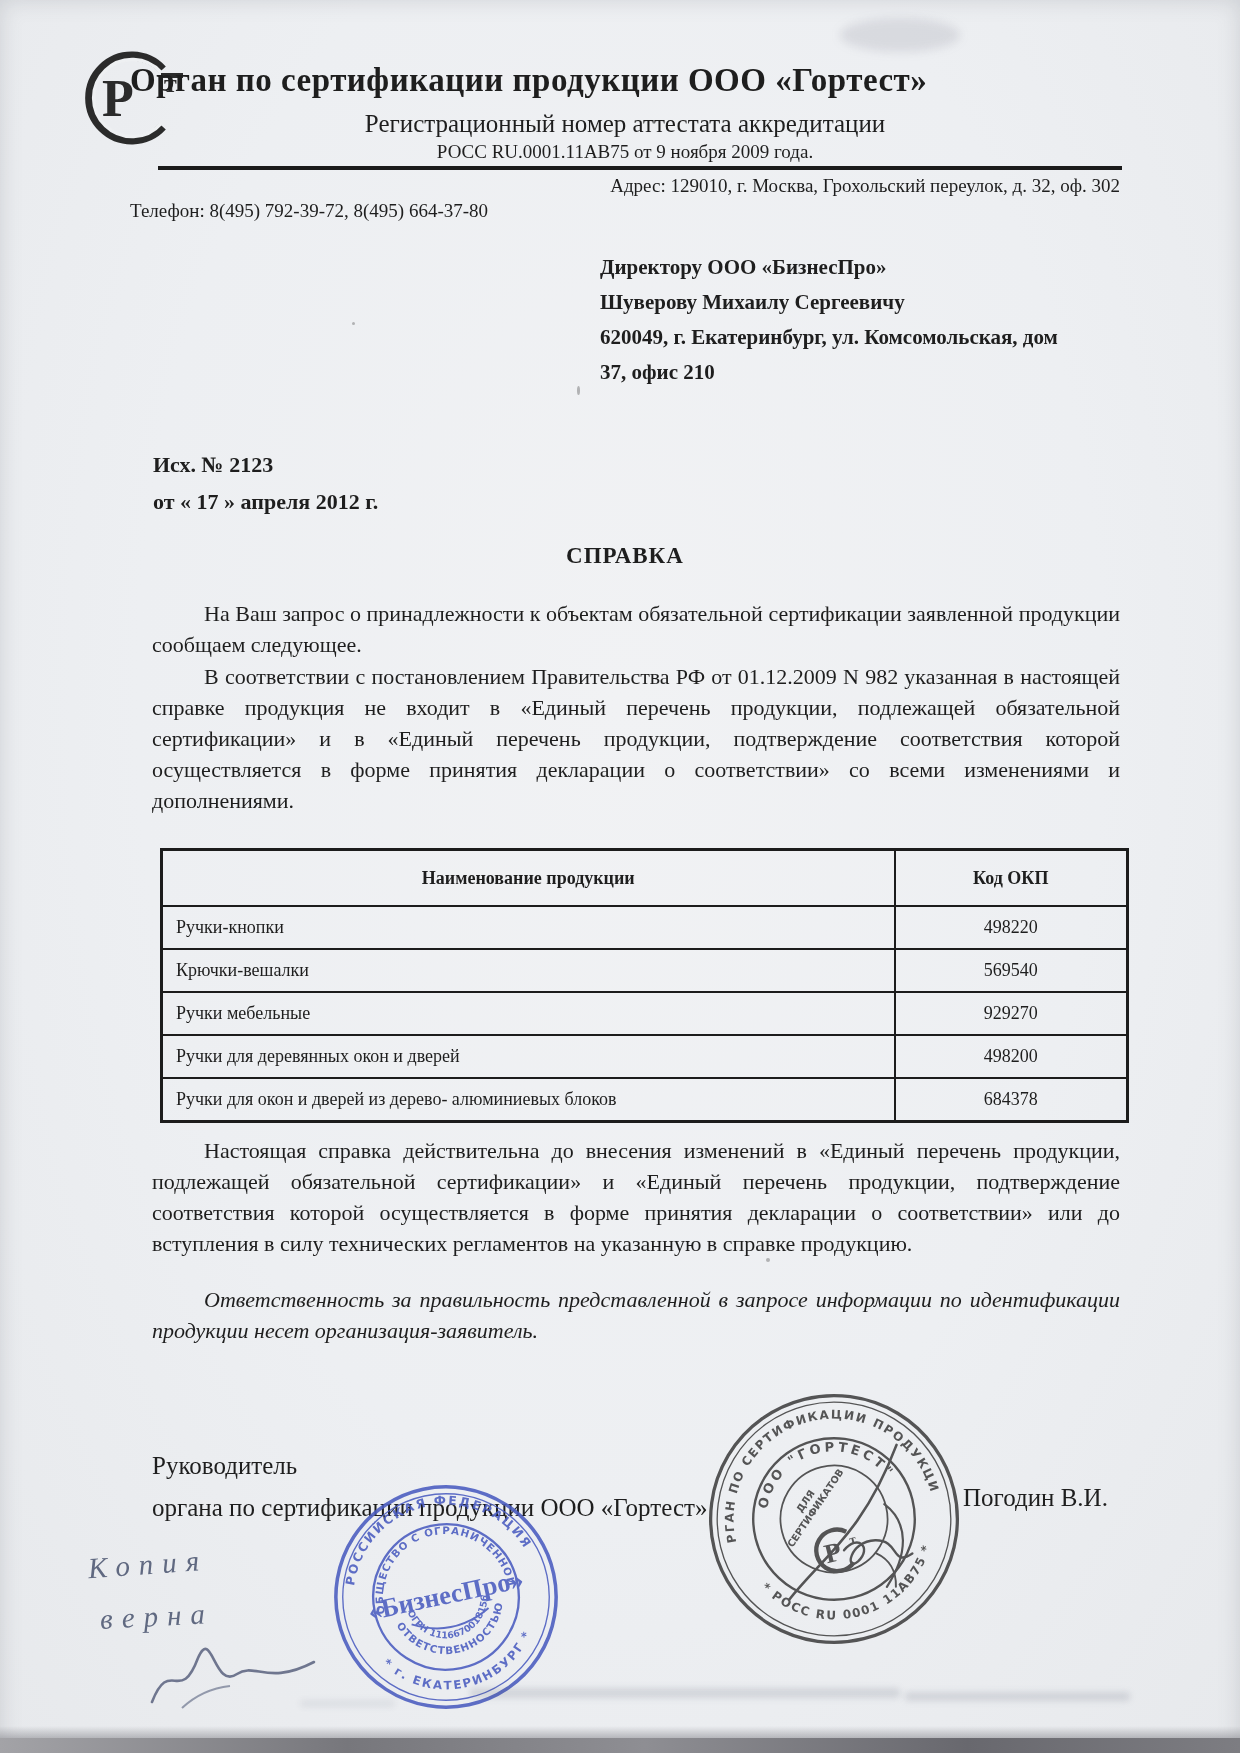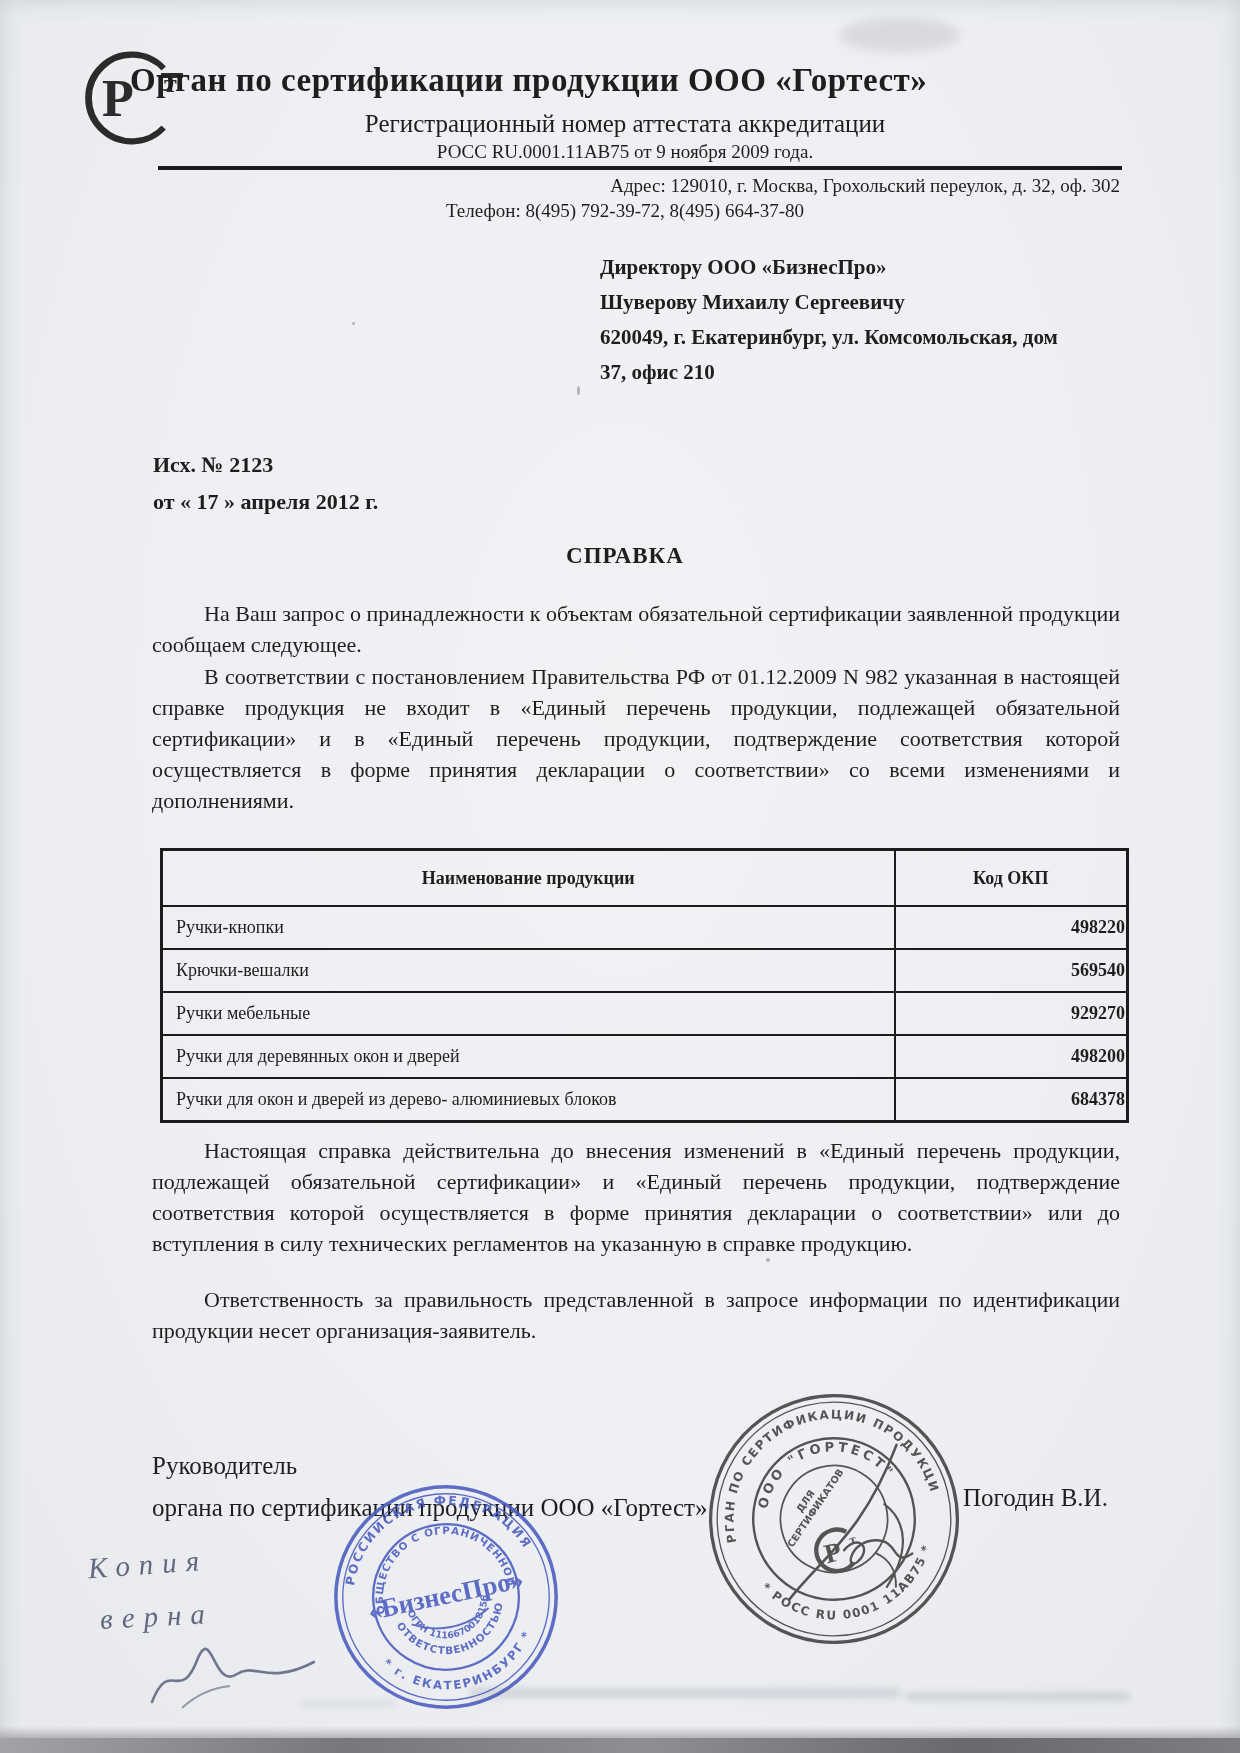--- a/index.html
+++ b/index.html
@@ -11,36 +11,36 @@
     color:#1e1e1e;
     box-shadow:inset 0 0 22px rgba(90,95,105,.20);
   }
   .abs{position:absolute;}
   
   .org-title{left:130px;top:62px;width:990px;text-align:left;font-size:33px;font-weight:bold;letter-spacing:.5px;}
   .reg-line{left:130px;top:110px;width:990px;text-align:center;font-size:25px;}
   .attestate{left:130px;top:141px;width:990px;text-align:center;font-size:19px;}
   .rule{left:158px;top:166px;width:964px;height:4px;background:#1b1b1b;}
   .addr{left:130px;top:175px;width:990px;text-align:right;font-size:19px;}
-  .phone{left:130px;top:200px;width:990px;text-align:center;font-size:19px;}
+  .phone{left:130px;top:200px;width:990px;text-align:left;font-size:19px;}
   
   .recipient{left:600px;top:250px;width:560px;font-size:21px;font-weight:bold;line-height:35px;}
   .refblock{left:153px;top:446px;font-size:22px;font-weight:bold;line-height:37px;}
   .doc-title{left:130px;top:543px;width:990px;text-align:center;font-size:23px;font-weight:bold;letter-spacing:1px;}
   
   .para{left:152px;width:968px;font-size:22px;line-height:31px;text-align:justify;text-indent:52px;}
-  .p1{top:598px;} .p2{top:661px;} .p3{top:1135px;} .p4{top:1284px;}
+  .p1{top:598px;} .p2{top:661px;} .p3{top:1135px;} .p4{top:1284px;font-style:italic;}
   
   table.okp{position:absolute;left:160px;top:848px;border-collapse:collapse;table-layout:fixed;width:966px;
     border:3px solid #1c1c1c;font-size:18px;}
   table.okp th,table.okp td{border:2px solid #1c1c1c;}
   table.okp th{height:52px;font-weight:bold;text-align:center;}
   table.okp td{height:39px;}
   td.name{padding-left:13px;text-align:left;}
-  td.code,th.code{text-align:right;font-weight:bold;}
+  td.code,th.code{text-align:center;}
   
   .sigrole{left:152px;top:1445px;font-size:25px;line-height:42px;}
   .signame{left:963px;top:1484px;font-size:25px;}
   
   .hw{font-style:italic;color:#49536e;letter-spacing:9px;font-size:29px;opacity:.85;}
   .hw1{left:88px;top:1548px;transform:rotate(-4deg);}
   .hw2{left:100px;top:1600px;transform:rotate(-3deg);}
   
   .stamp-blue{left:328px;top:1476px;width:236px;height:242px;transform:rotate(-12deg);opacity:.88;}
   .stamp-black{left:703px;top:1388px;width:262px;height:262px;transform:rotate(-14deg);opacity:.85;}

